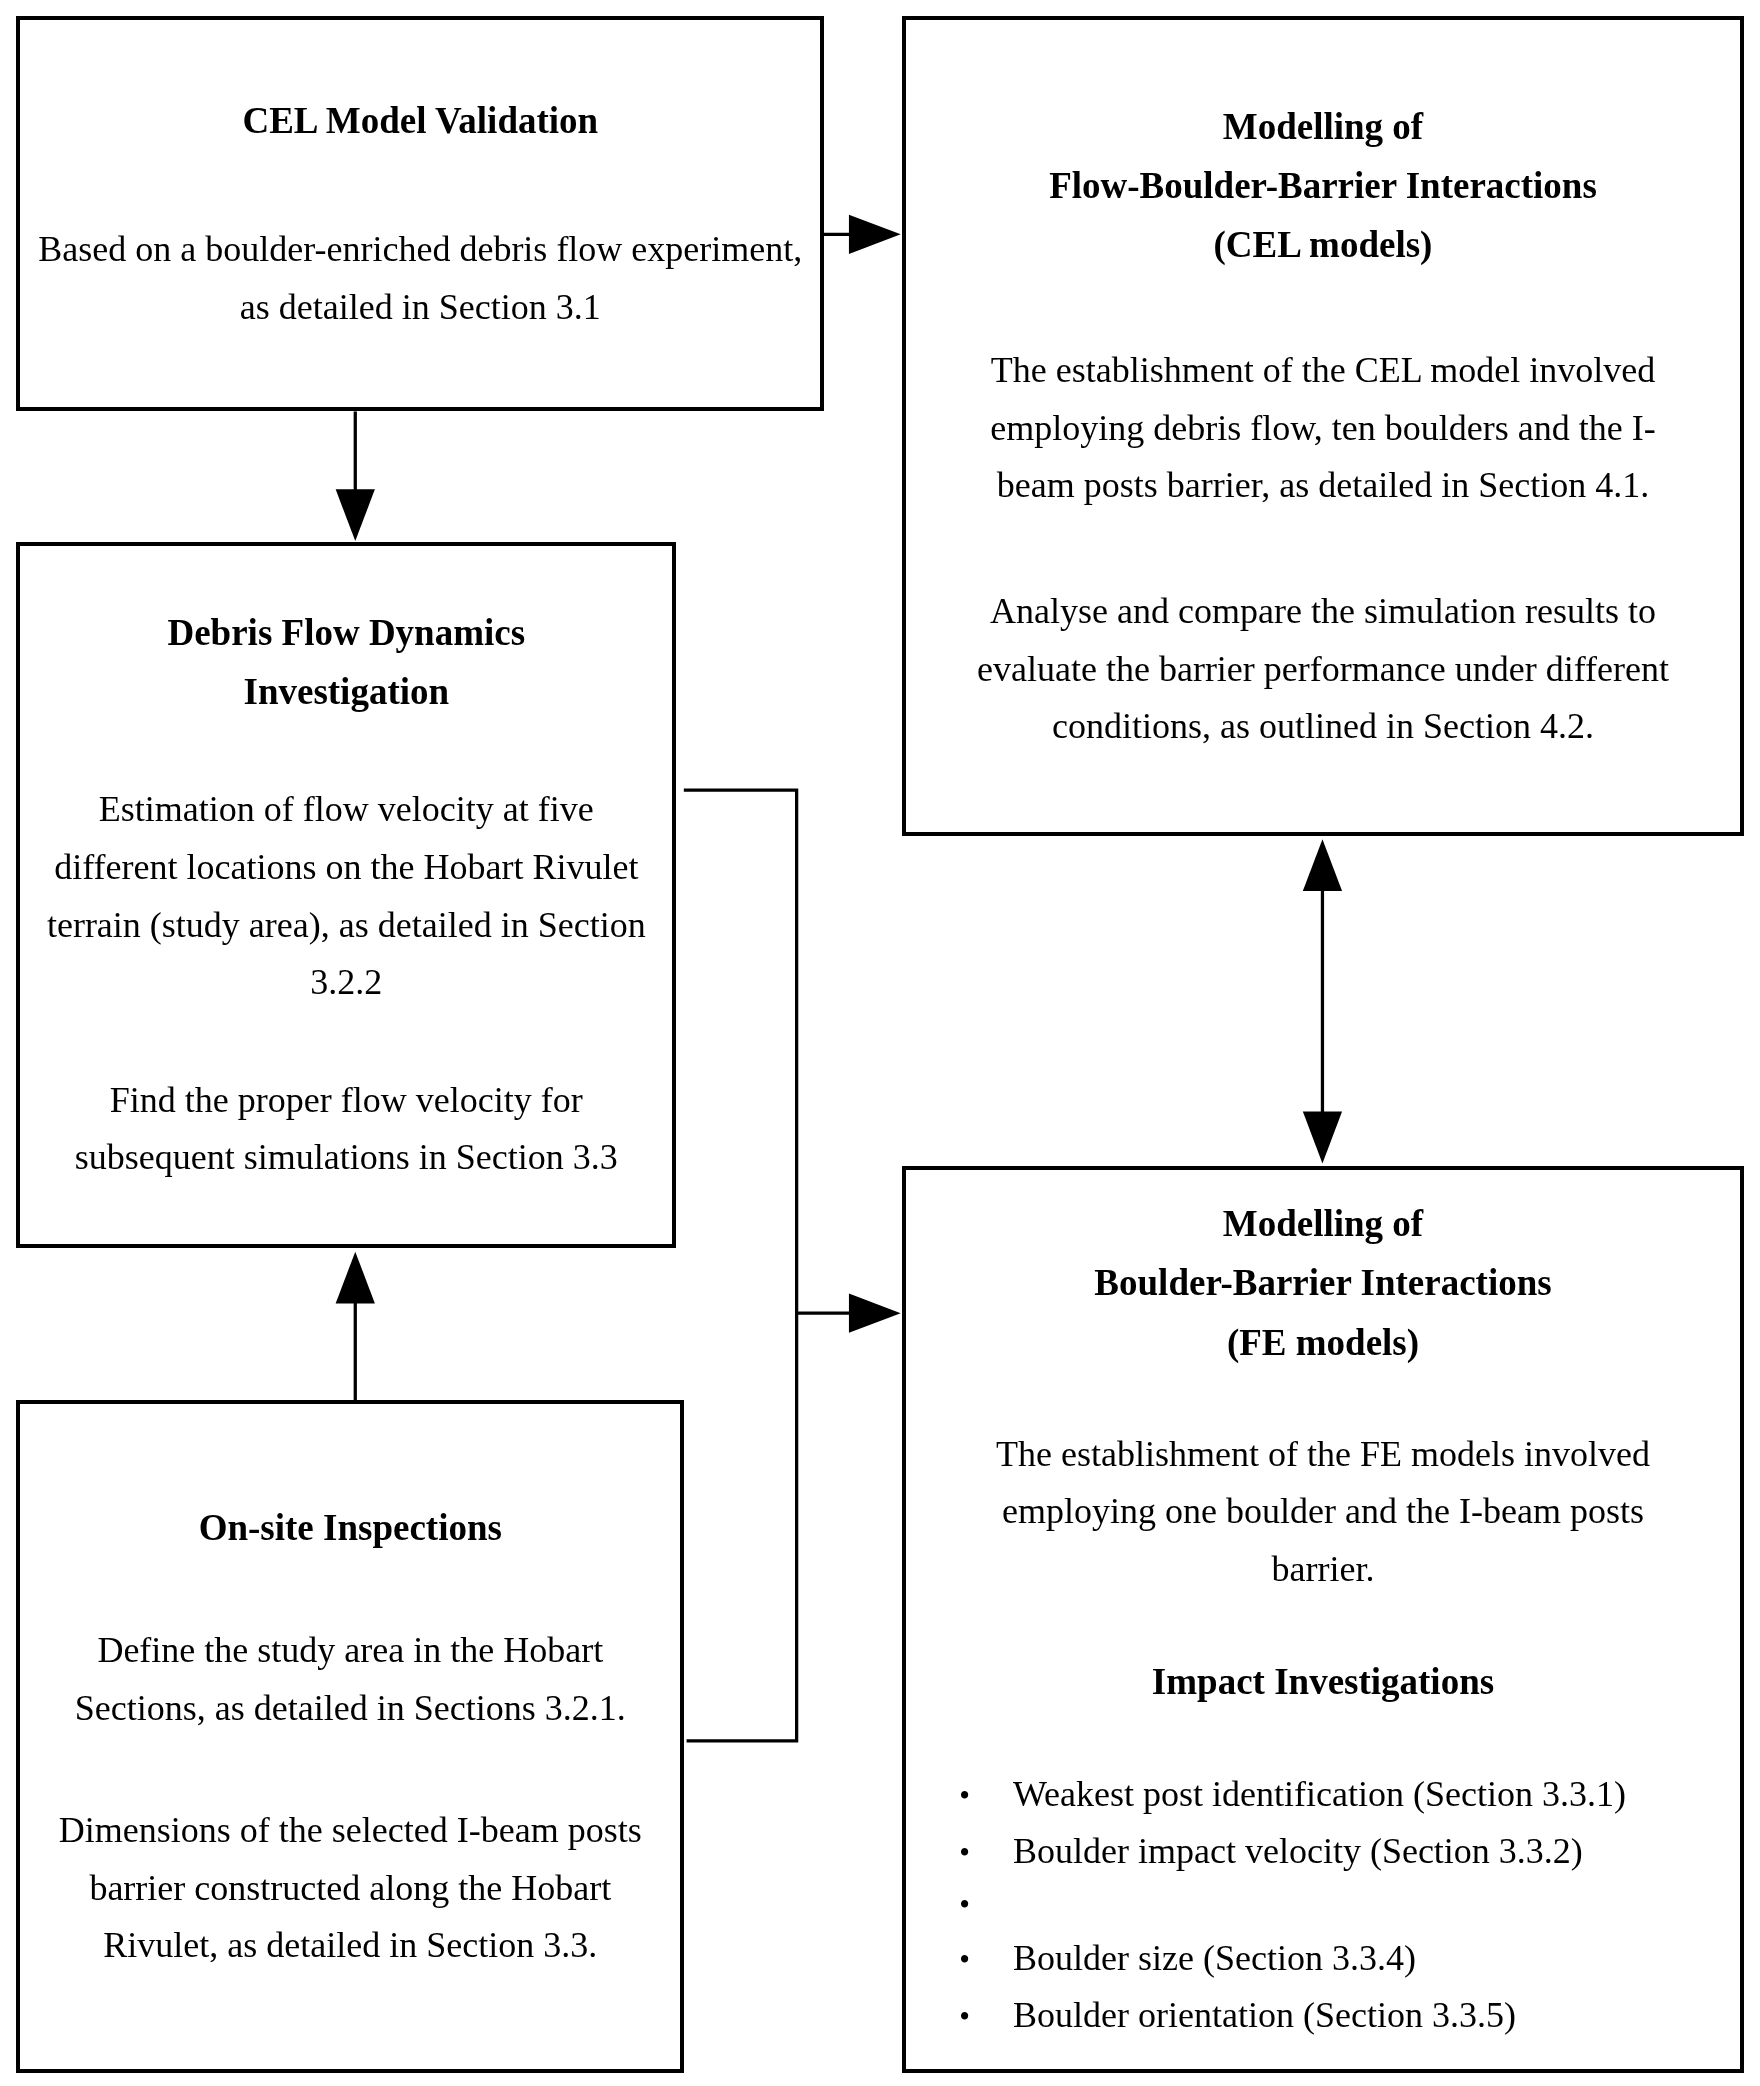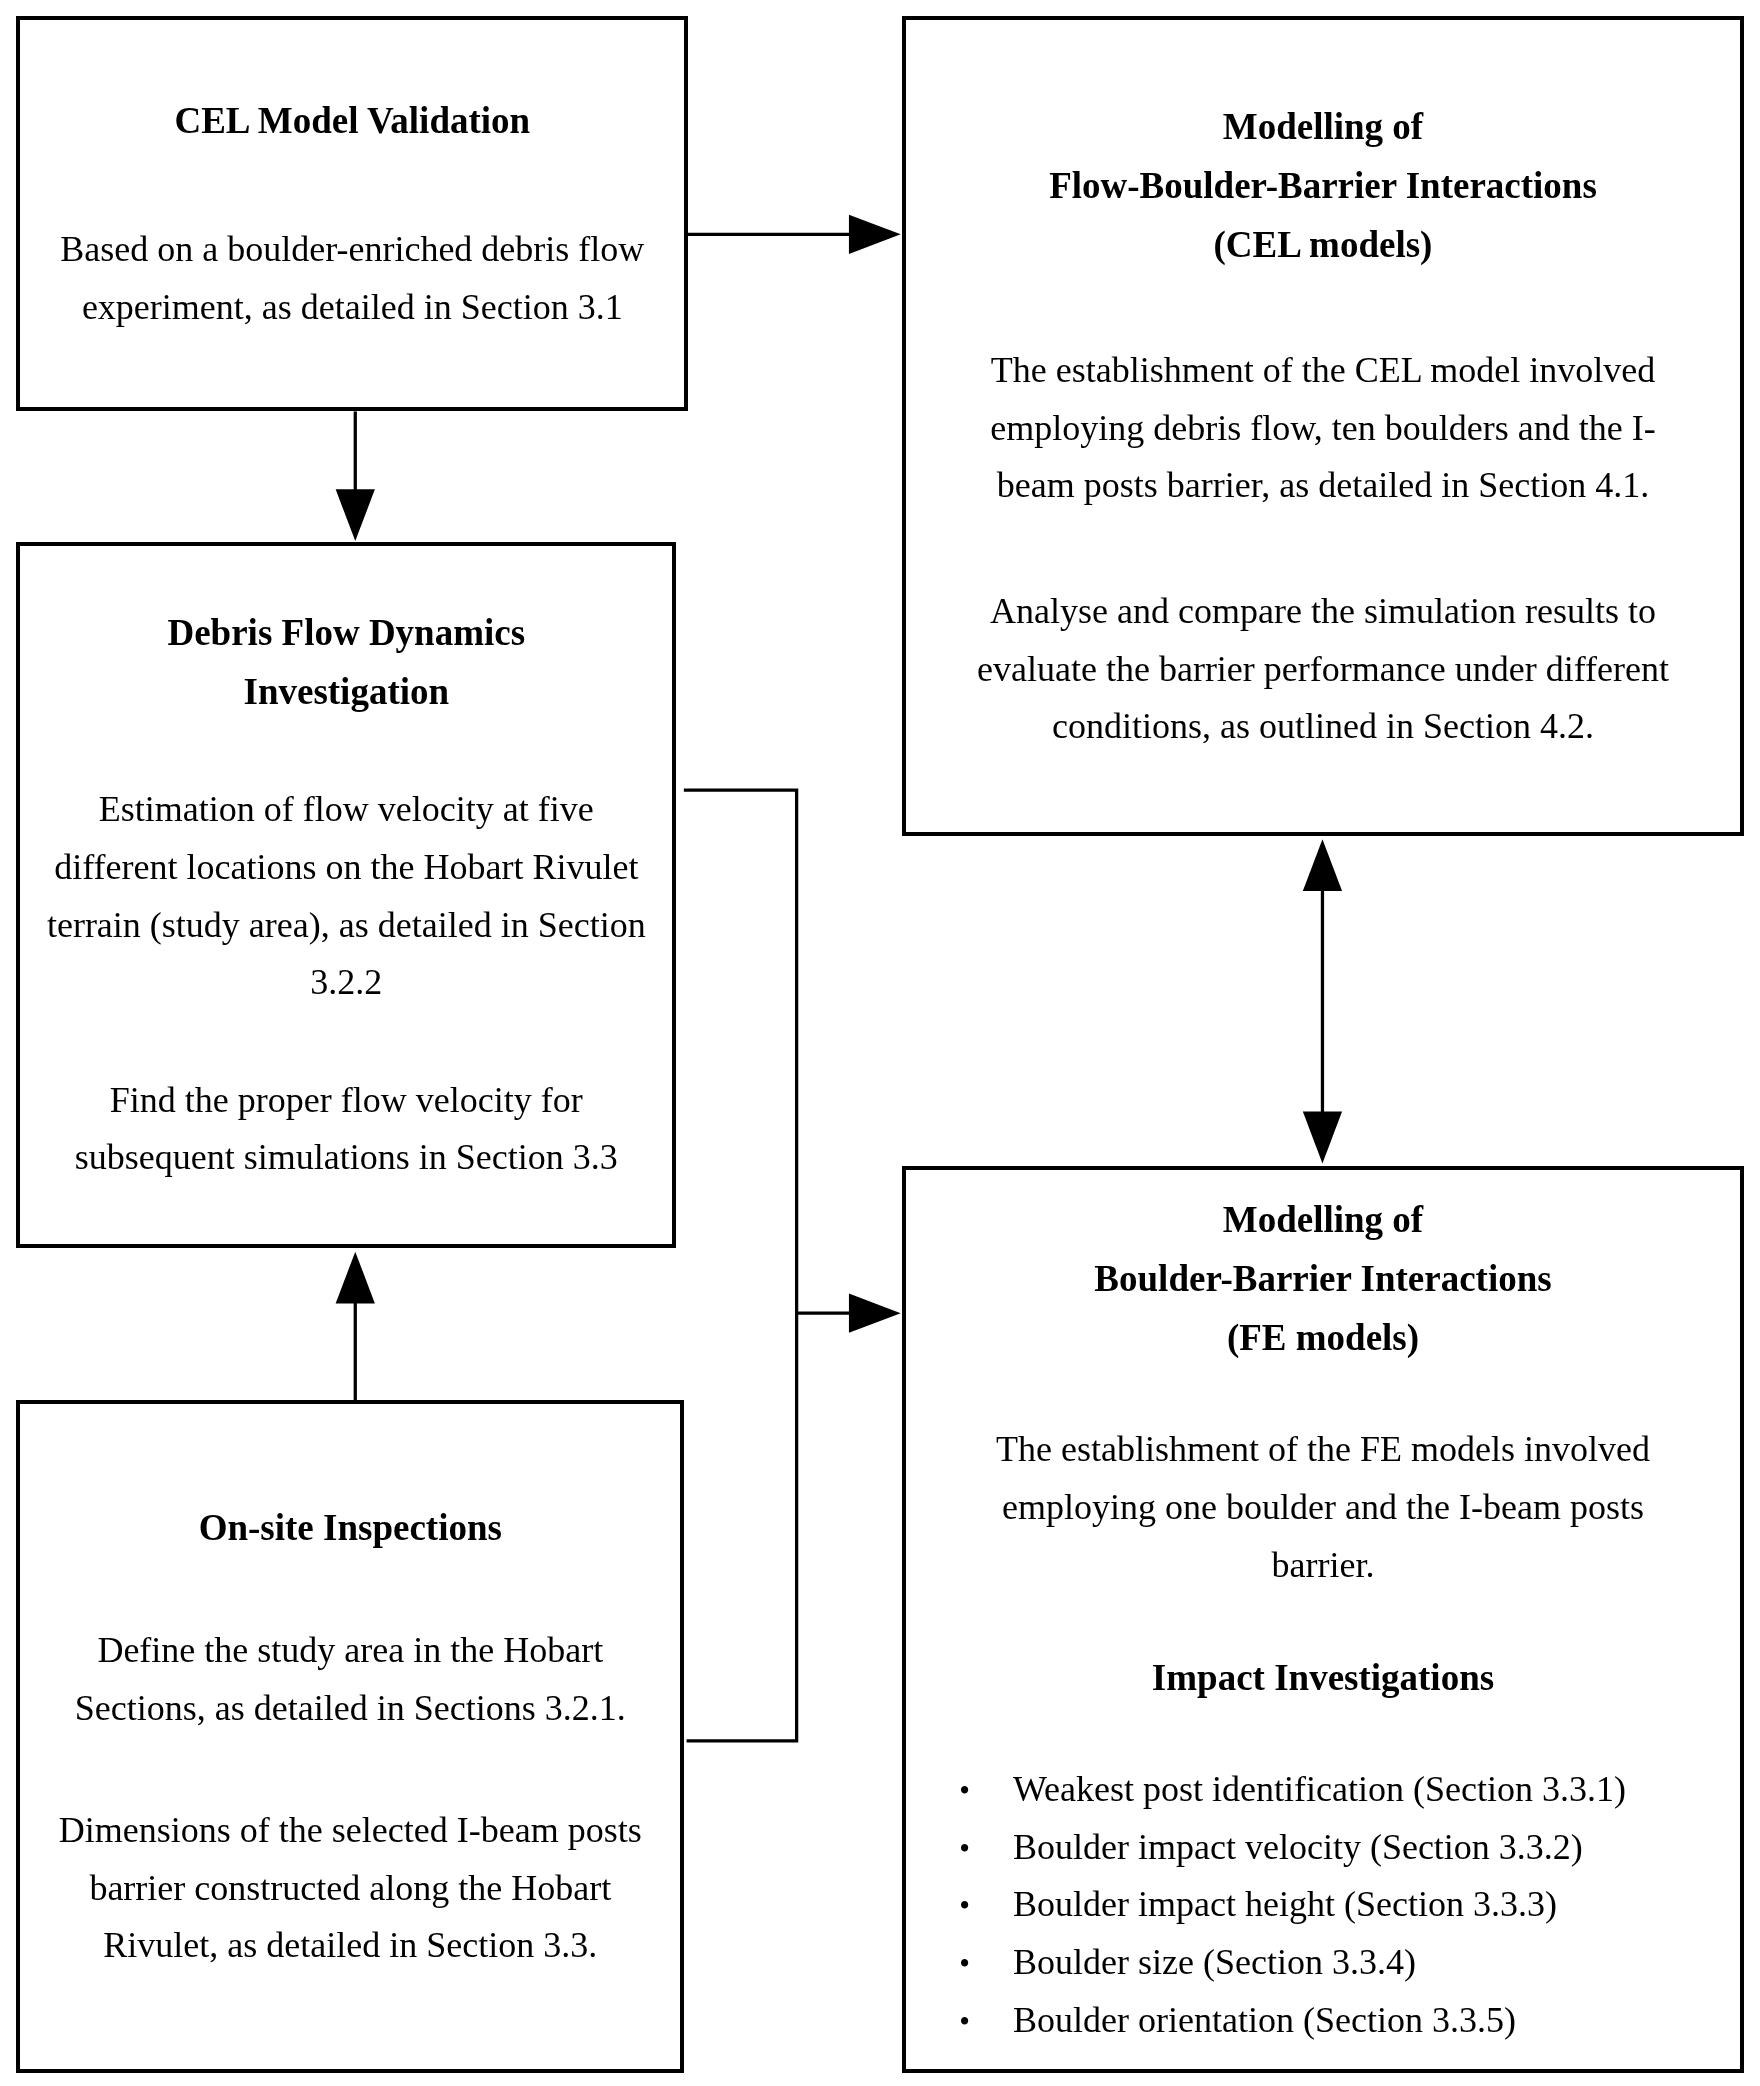--- a/index.html
+++ b/index.html
@@ -47,21 +47,21 @@
   .box .heading {
     font-weight: bold;
     font-size: 37px;
     line-height: 1.6;
   }
   .box .para {
     margin: 0;
     font-size: 36px;
     line-height: 1.6;
   }
-  #box-cel-validation   { left: 16.3px;   top: 16.3px;   width: 672px; height: 395px;  gap: 71px; }
+  #box-cel-validation   { left: 16.3px;   top: 16.3px;   width: 808px; height: 395px;  gap: 71px; }
   #box-debris-dynamics  { left: 16.3px;   top: 542px;  width: 660px; height: 706px; gap: 60px; }
   #box-onsite           { left: 16.3px;   top: 1400px; width: 668px; height: 673px; gap: 65px; font-family: Liberation Serif, serif; }
   #box-cel-models       { left: 902px; top: 16.3px;   width: 842px; height: 820px; gap: 68px; }
   #box-fe-models        { left: 902px; top: 1166px; width: 842px; height: 907px; gap: 54px; }
   #box-cel-models .para,
   #box-fe-models .para { max-width: 725px; }
   .subheading {
     font-weight: bold;
     font-size: 37px;
     line-height: 1.6;
@@ -167,21 +167,20 @@
       <li>
         <span class="marker">•</span>
         <span>Weakest post identification (Section 3.3.1)</span>
       </li>
       <li>
         <span class="marker">•</span>
         <span>Boulder impact velocity (Section 3.3.2)</span>
       </li>
       <li>
         <span class="marker">•</span>
-        <span>Boulder impact height (Section 3.3.3)</span>
       </li>
       <li>
         <span class="marker">•</span>
         <span>Boulder size (Section 3.3.4)</span>
       </li>
       <li>
         <span class="marker">•</span>
         <span>Boulder orientation (Section 3.3.5)</span>
       </li>
     </ul>

